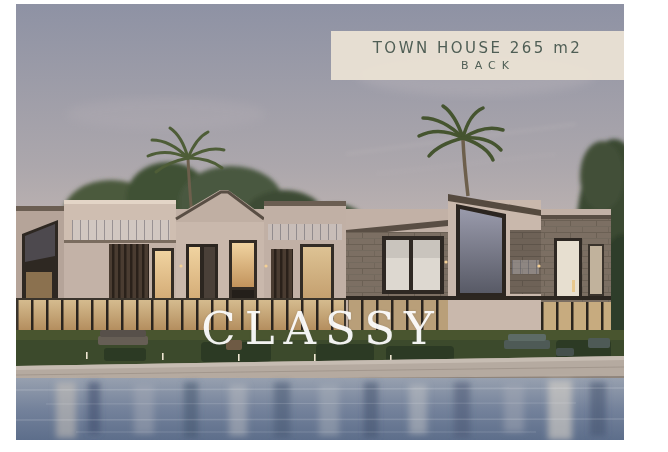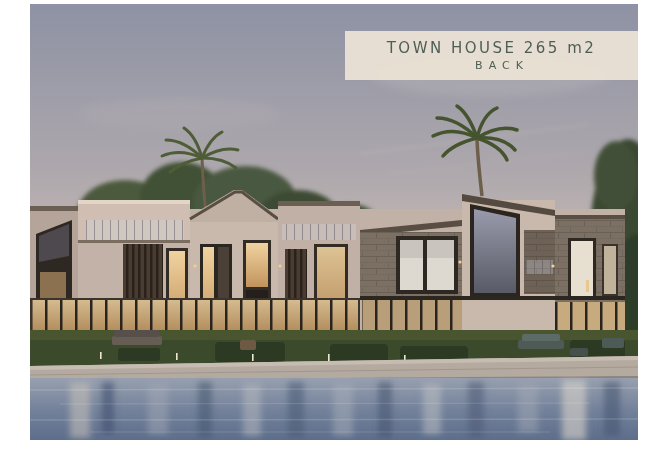--- a/index.html
+++ b/index.html
@@ -2,21 +2,21 @@
 <html><head>
 <meta charset="utf-8">
 <style>
   html,body{margin:0;padding:0;}
   body{
     width:668px;height:452px;background:#ffffff;overflow:hidden;
     font-family:"DejaVu Sans", "Liberation Sans", sans-serif;
     position:relative;
   }
   .photo-frame{
-    position:absolute;left:30px;top:4px;width:608px;height:436px;
+    position:absolute;left:16px;top:4px;width:608px;height:436px;
     overflow:hidden;background:#a21caf;
   }
   .scene{position:absolute;left:0;top:0;width:608px;height:436px;display:block;}
   .listing-label{
     position:absolute;left:315px;top:27px;width:293px;height:49px;
     background:rgba(233,225,211,0.96);
     display:flex;flex-direction:column;align-items:center;justify-content:center;
     gap:2px;
   }
   .listing-label .line1{
@@ -284,15 +284,16 @@
           <line x1="60" y1="428" x2="520" y2="428" stroke-width="1"></line>
         </g>
       </g>
     </svg>
 
     <div class="listing-label">
       <div class="line1">TOWN HOUSE 265 m2</div>
       <div class="line2">BACK</div>
     </div>
 
+    <div class="watermark">CLASSY</div>
 
   </div>
 </div>
 
 </body></html>

